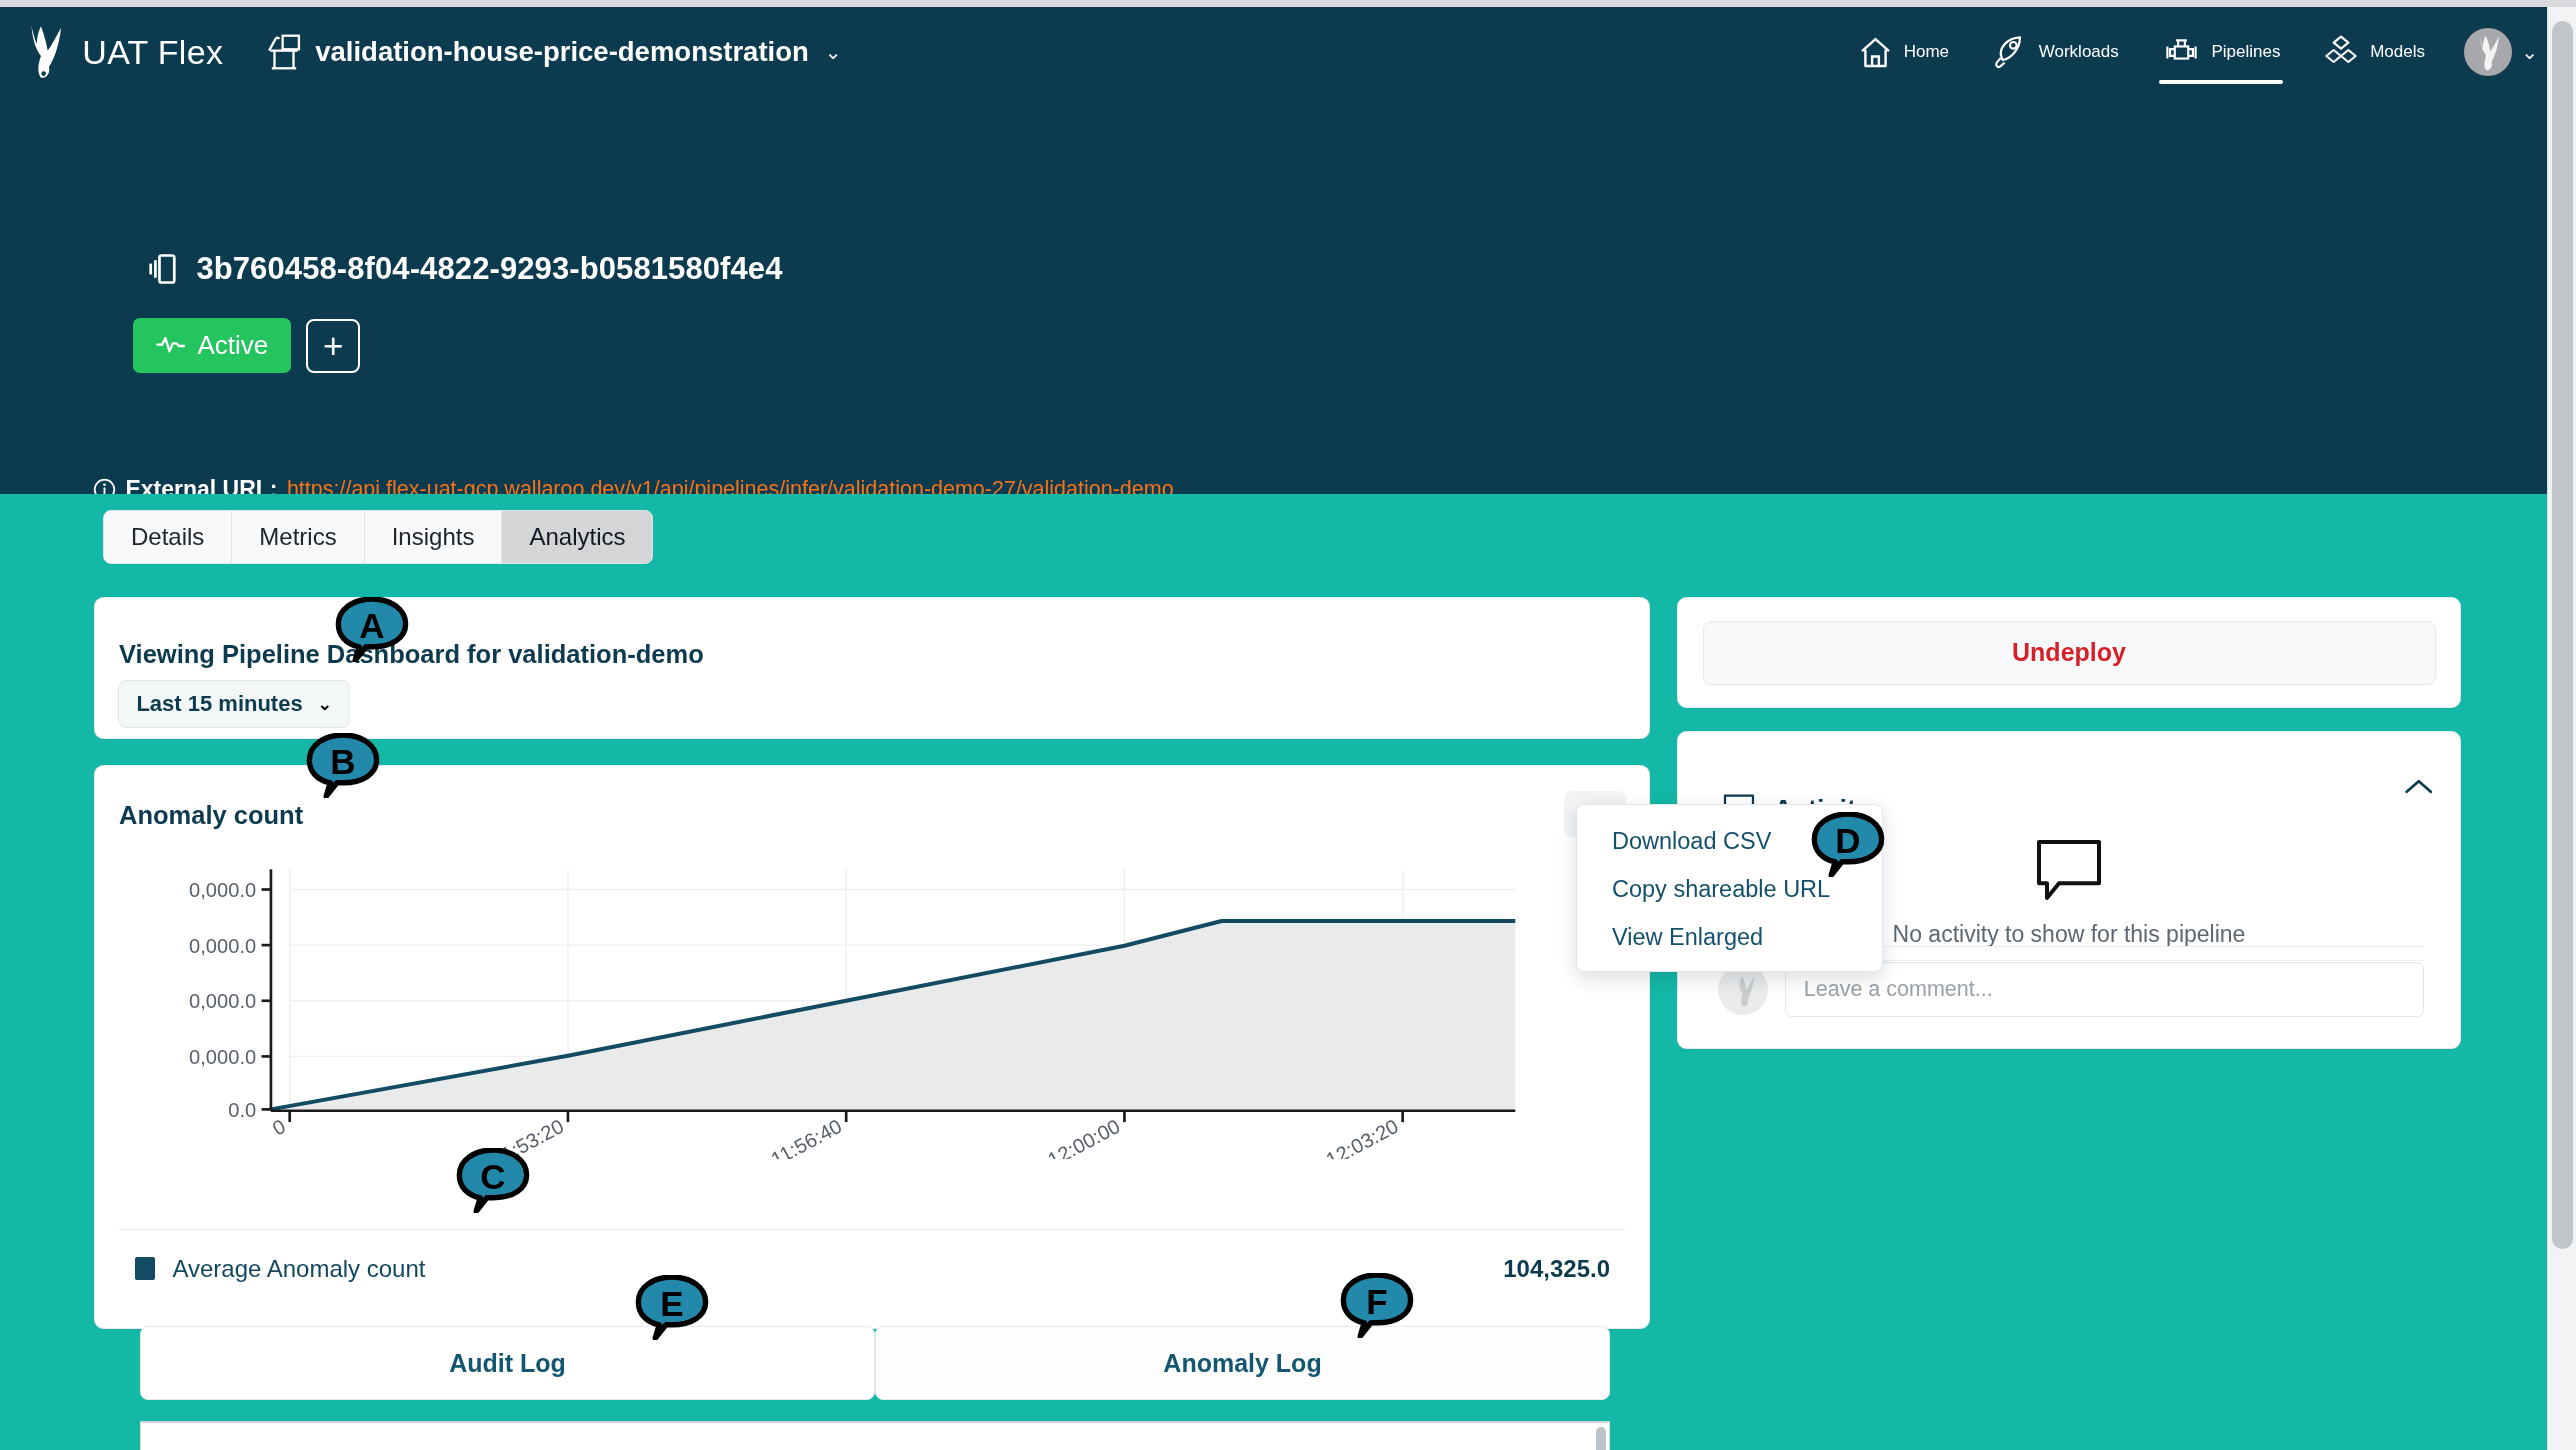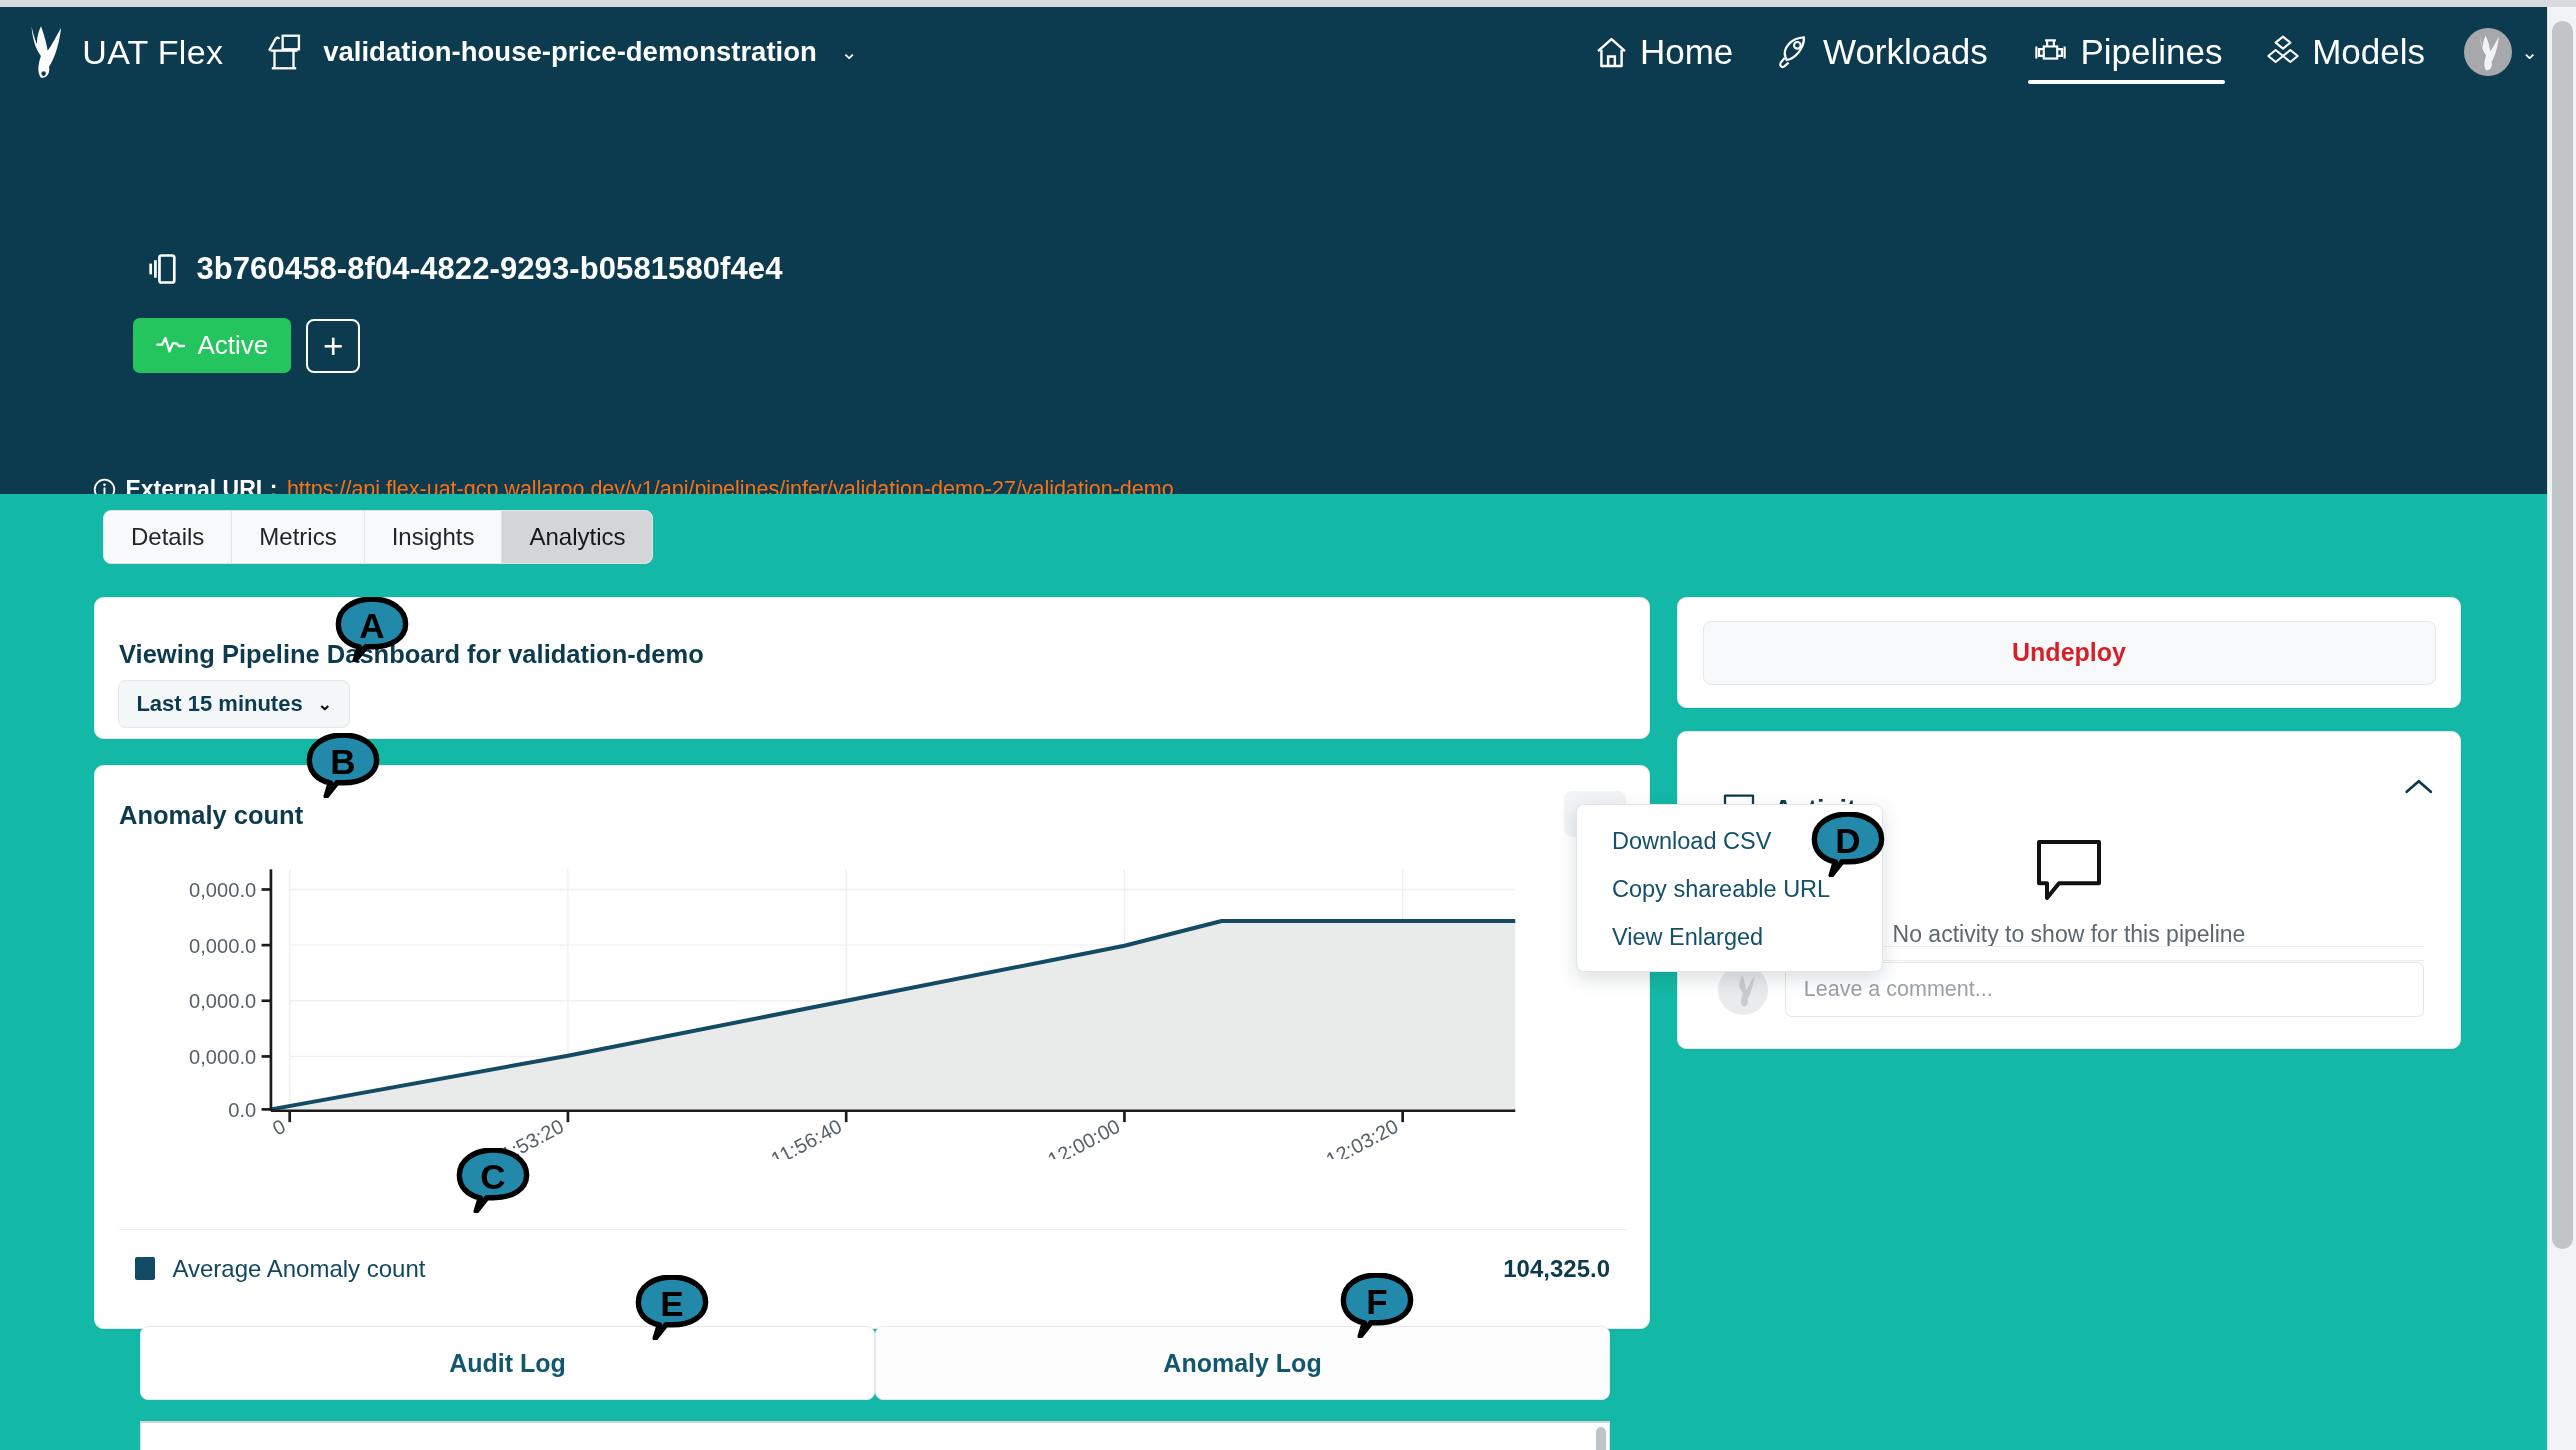--- a/index.html
+++ b/index.html
@@ -18,28 +18,28 @@
   .navbar {
     position:absolute; top:6.7px; left:0; width:2561px; height:91px;
     background:#0c3a4f; display:flex; align-items:center;
   }
   .nav-left { display:flex; align-items:center; padding-left:25.5px; gap:0; }
   .logo-mark { width:42px; height:54px; display:block; }
   .brand-name {
     color:#ffffff; font-size:34px; font-weight:400; letter-spacing:0.3px;
     margin-left:14.8px; white-space:nowrap;
   }
-  .ws-chip { display:flex; align-items:center; margin-left:42px; gap:20px; cursor:pointer; }
+  .ws-chip { display:flex; align-items:center; margin-left:42px; gap:12px; cursor:pointer; }
   .ws-icon { width:38px; height:38px; display:block; }
   .ws-label { color:#fff; font-size:27.5px; font-weight:700; white-space:nowrap; }
   .ws-caret { color:#fff; font-size:20px; margin-left:4px; }
 
   .nav-right { margin-left:auto; display:flex; align-items:center; padding-right:23px; gap:0; }
   .nav-item {
-    display:flex; align-items:center; gap:10.7px; color:#fff; font-size:35px;
+    display:flex; align-items:center; gap:10.7px; color:#fff; font-size:17px;
     padding:0 21.5px; height:91px; position:relative; cursor:pointer; white-space:nowrap;
   }
   .nav-item svg { display:block; }
   .nav-item.active::after {
     content:""; position:absolute; left:19px; right:19px; bottom:13.4px;
     height:4.7px; background:#ffffff; border-radius:2.7px;
   }
   .avatar-wrap { display:flex; align-items:center; gap:9.4px; margin-left:17.4px; cursor:pointer; }
   .avatar {
     width:48px; height:48px; border-radius:50%; background:#a6a8ab;

